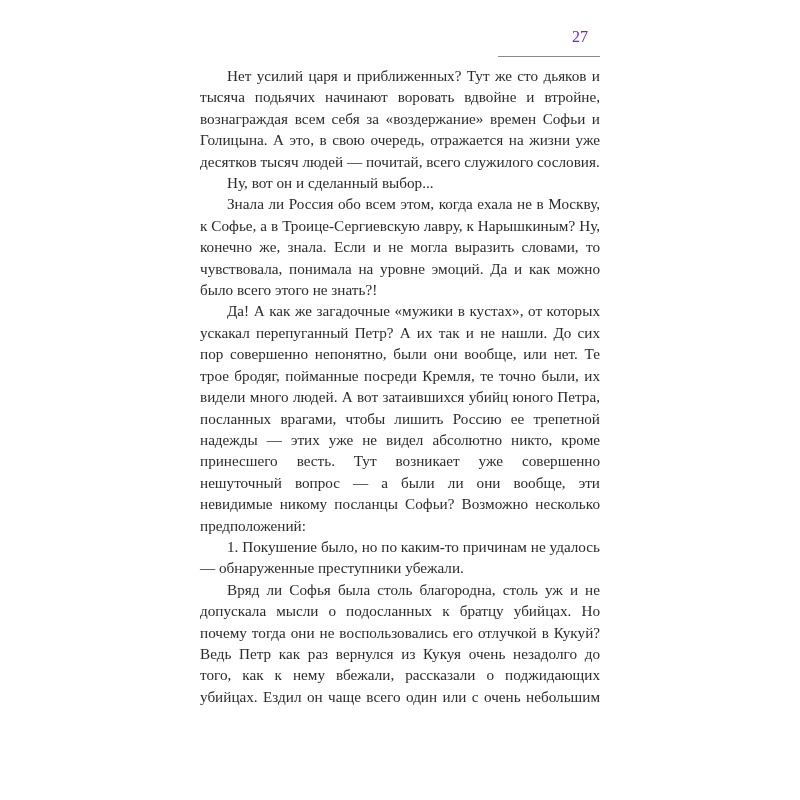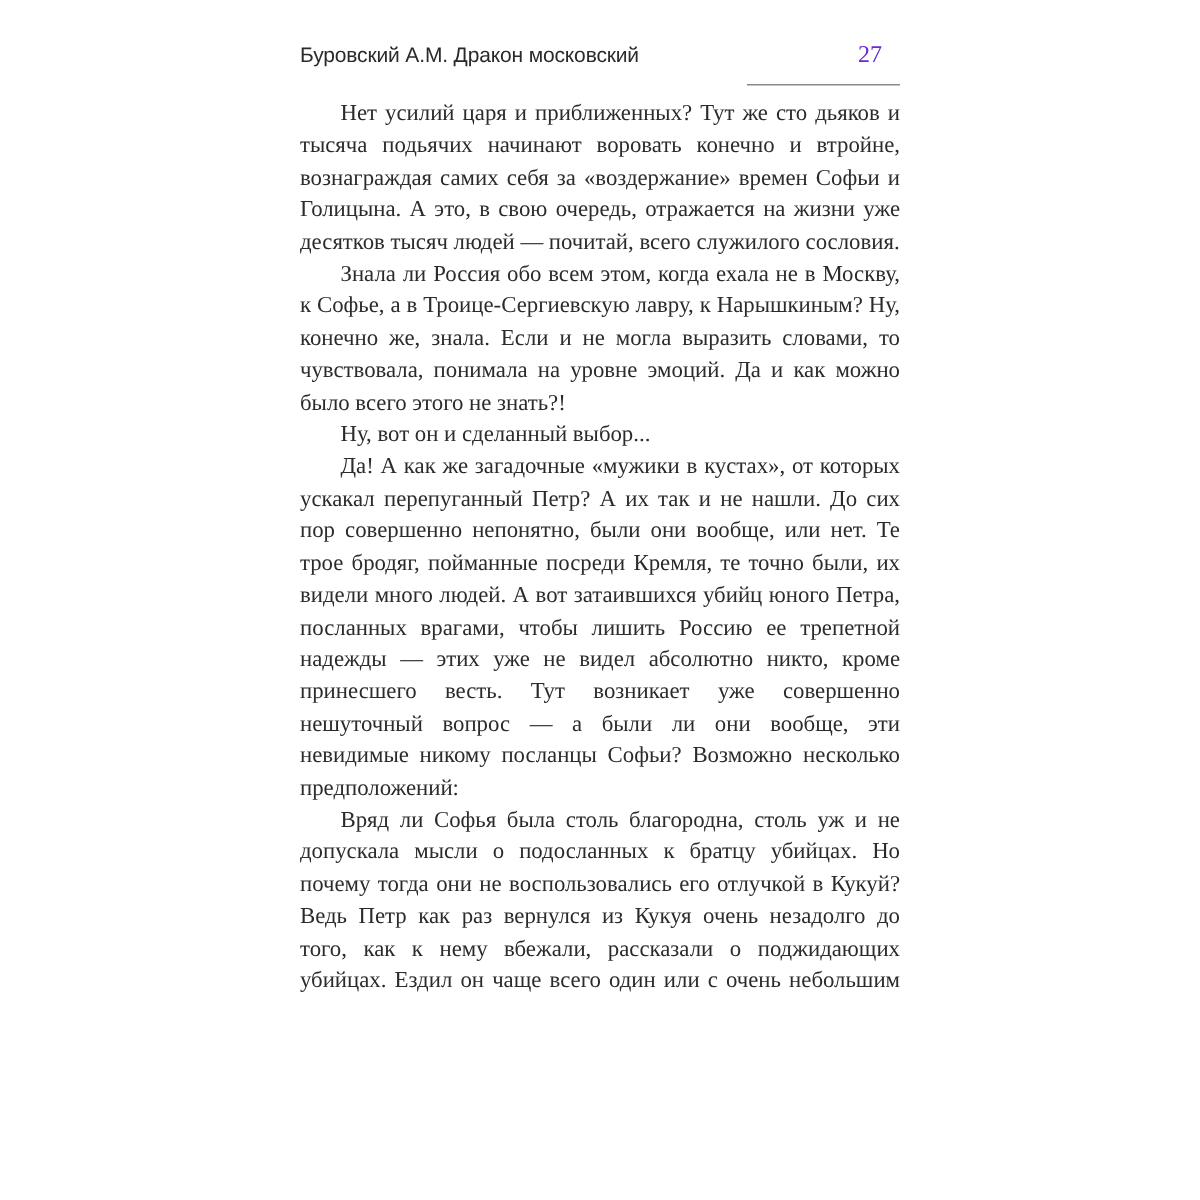--- a/index.html
+++ b/index.html
@@ -53,27 +53,27 @@
       margin: 12px 0 0 0;
       line-height: 20px;
       color: #1e1e1e;
     }
   </style>
 </head>
 <body>
 
 <div class="page">
   <div class="header">
-    <span class="header-title">Буровский А.М. Дракон московский</span>
     <span class="page-number">27</span>
   </div>
   <div class="header-rule"></div>
 
   <div class="body">
-    <p>Нет усилий царя и приближенных? Тут же сто дьяков и тысяча подьячих начинают воровать конечно и втройне, вознаграждая самих себя за «воздержание» времен Софьи и Голицына. А это, в свою очередь, отражается на жизни уже десятков тысяч людей — почитай, всего служилого сословия.</p>
+    <p>Нет усилий царя и приближенных? Тут же сто дьяков и тысяча подьячих начинают воровать вдвойне и втройне, вознаграждая всем себя за «воздержание» времен Софьи и Голицына. А это, в свою очередь, отражается на жизни уже десятков тысяч людей — почитай, всего служилого сословия.</p>
+    <p>Ну, вот он и сделанный выбор...</p>
     <p>Знала ли Россия обо всем этом, когда ехала не в Москву, к Софье, а в Троице-Сергиевскую лавру, к Нарышкиным? Ну, конечно же, знала. Если и не могла выразить словами, то чувствовала, понимала на уровне эмоций. Да и как можно было всего этого не знать?!</p>
-    <p>Ну, вот он и сделанный выбор...</p>
 
 
     <p>Да! А как же загадочные «мужики в кустах», от которых ускакал перепуганный Петр? А их так и не нашли. До сих пор совершенно непонятно, были они вообще, или нет. Те трое бродяг, пойманные посреди Кремля, те точно были, их видели много людей. А вот затаившихся убийц юного Петра, посланных врагами, чтобы лишить Россию ее трепетной надежды — этих уже не видел абсолютно никто, кроме принесшего весть. Тут возникает уже совершенно нешуточный вопрос — а были ли они вообще, эти невидимые никому посланцы Софьи? Возможно несколько предположений:</p>
+    <p>1. Покушение было, но по каким-то причинам не удалось — обнаруженные преступники убежали.</p>
     <p class="lastjust">Вряд ли Софья была столь благородна, столь уж и не допускала мысли о подосланных к братцу убийцах. Но почему тогда они не воспользовались его отлучкой в Кукуй? Ведь Петр как раз вернулся из Кукуя очень незадолго до того, как к нему вбежали, рассказали о поджидающих убийцах. Ездил он чаще всего один или с очень небольшим</p>
   </div>
 </div>
 
 </body></html>

